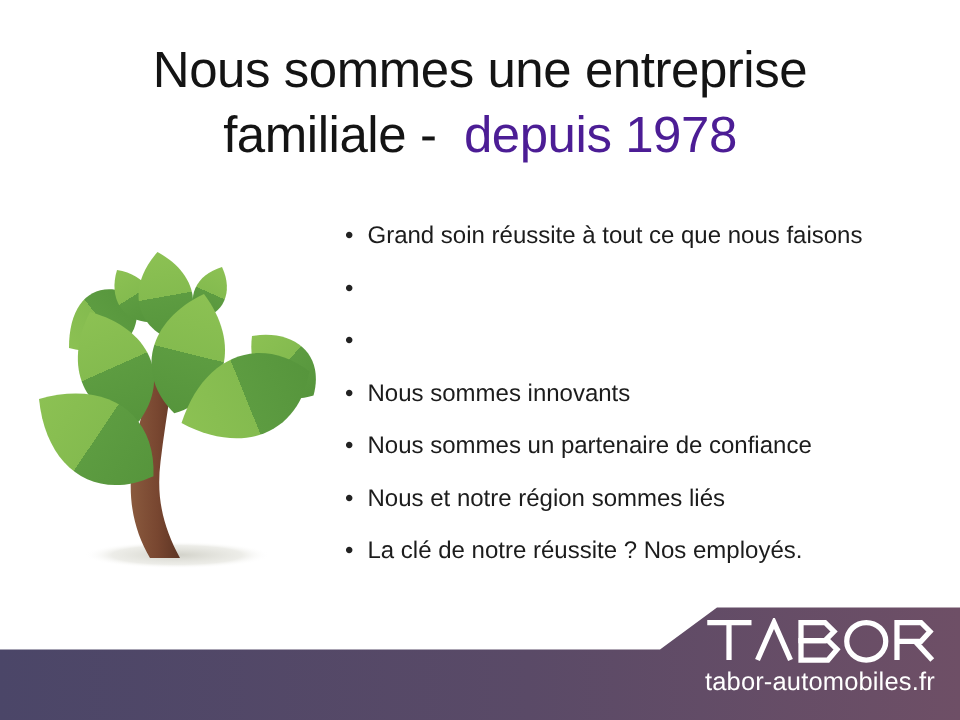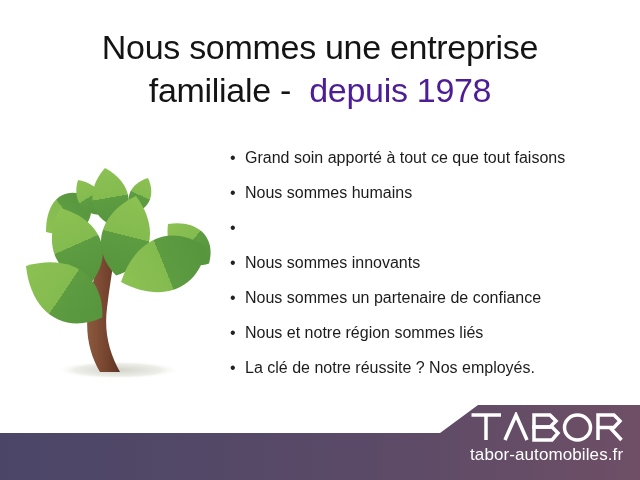--- a/index.html
+++ b/index.html
@@ -170,26 +170,25 @@
       <g transform="translate(113,132) rotate(-22)">
         <path d="M0 0 C 30 -36, 70 -36, 92 0 C 70 36, 30 36, 0 0 Z" fill="url(#leafL)"></path>
       </g>
     </svg>
   </div>
 
   <div id="bullets">
 
     <div class="bullet-row">
       <span class="bullet-dot">•</span>
-      <span class="bullet-text">Grand soin apporté à tout ce que tout faisons</span>
-    </div>
-
-    <div class="bullet-row">
-      <span class="bullet-dot">•</span>
-      <span class="bullet-text">Nous sommes humains</span>
+      <span class="bullet-text">Grand soin réussite à tout ce que nous faisons</span>
+    </div>
+
+    <div class="bullet-row">
+      <span class="bullet-dot">•</span>
     </div>
 
     <div class="bullet-row">
       <span class="bullet-dot">•</span>
     </div>
 
     <div class="bullet-row">
       <span class="bullet-dot">•</span>
       <span class="bullet-text">Nous sommes innovants</span>
     </div>

